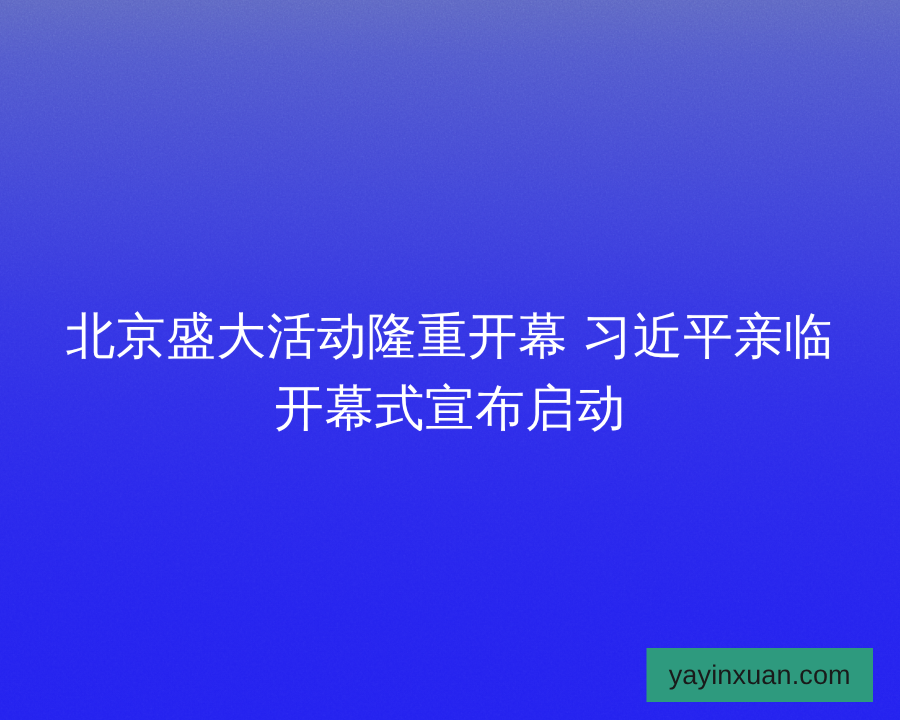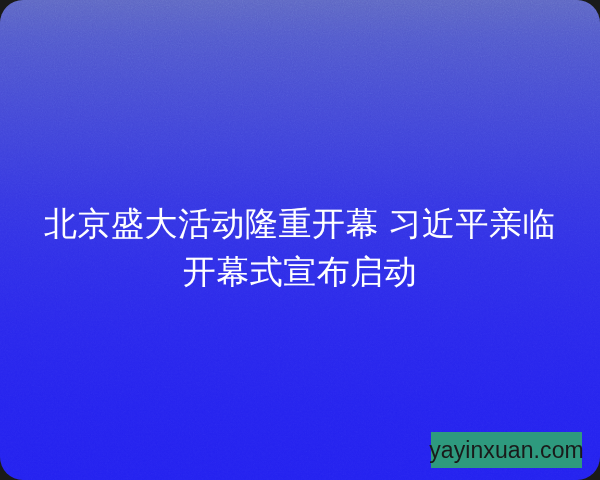--- a/index.html
+++ b/index.html
@@ -8,21 +8,20 @@
     background: #1a1a1a;
   }
 
   #stage {
     position: relative;
     width: 600px;
     height: 480px;
     overflow: hidden;
     font-family: "Liberation Sans", "DejaVu Sans", sans-serif;
     user-select: none;
-    border-radius: 23px;
   }
 
   
   #bg-gradient {
     position: absolute;
     inset: 0;
     background: linear-gradient(
       180deg,
       #5c65c2 0%,
       #5058cb 8%,
@@ -77,21 +76,21 @@
     width: 151px;
     height: 36px;
     background: #2e9a7e;
     display: flex;
     align-items: center;
     justify-content: center;
   }
 
   #watermark-label {
     color: #1a1a1a;
-    font-size: 23px;
+    font-size: 18px;
     line-height: 1;
     letter-spacing: 0.1px;
     white-space: nowrap;
   }
 </style>
 </head>
 <body>
 
 <div id="stage">
 

